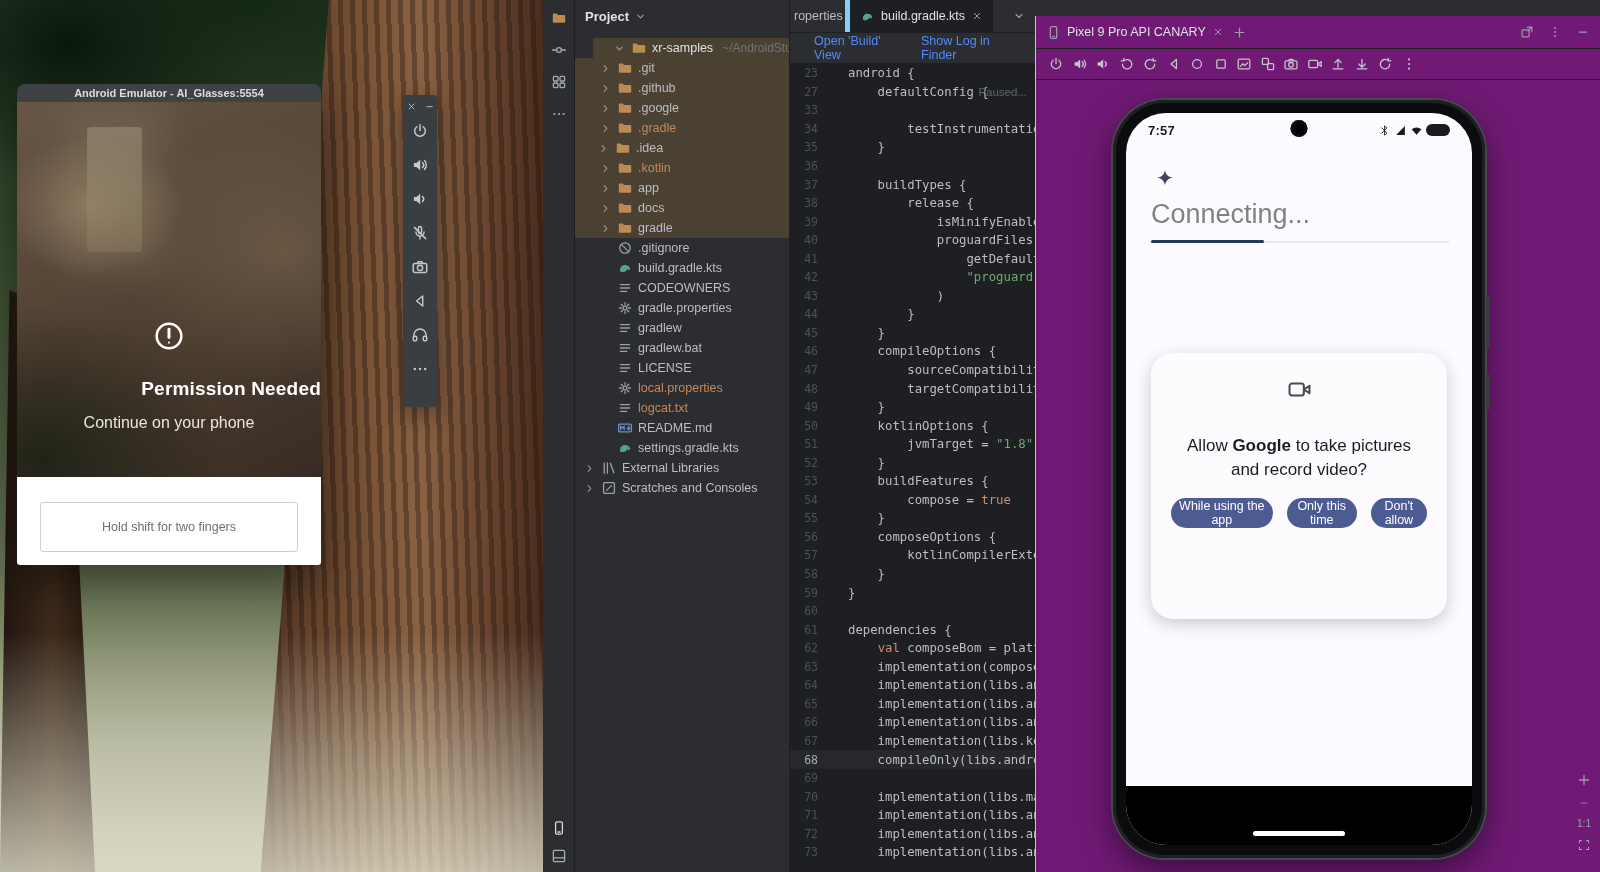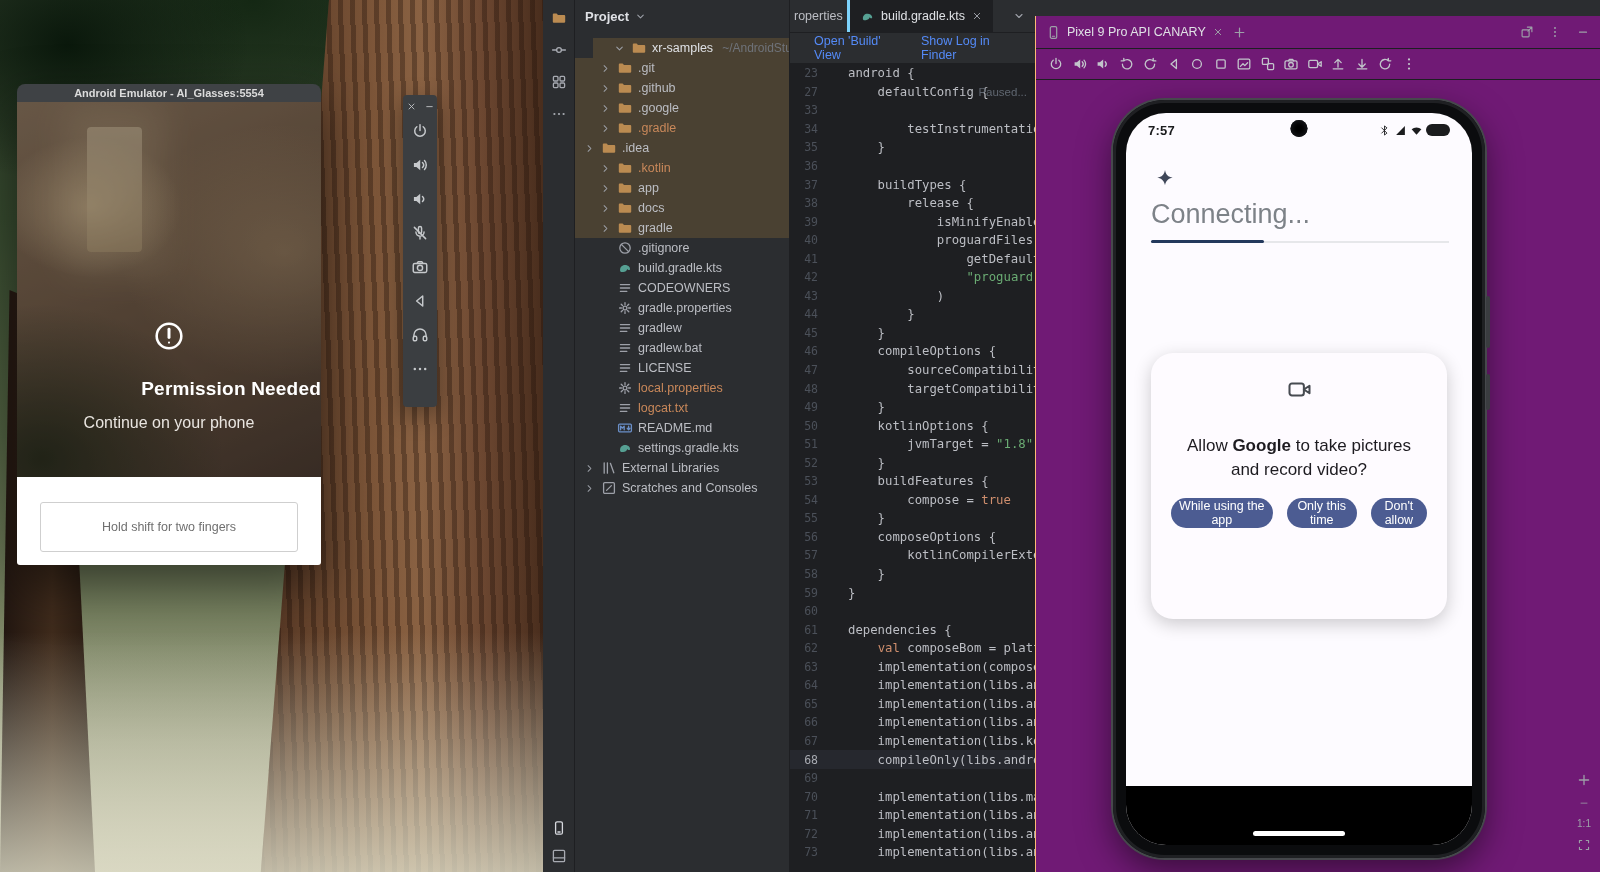--- a/index.html
+++ b/index.html
@@ -63,21 +63,21 @@
   .trow .ic{color:#9da0a8}
   .trow .lbl{color:#bcbec4}
   .trow .lbl.orange{color:#c9885a}
   .trow .suffix{color:#6f737a;font-size:12px;margin-left:4px}
   .trow[data-name="tree-item-xr-samples"] .lbl{color:#dfe1e5}
   [data-name="markdown-icon"]{color:#6a8fc8 !important}
 
   .editor{position:absolute;left:247px;top:0;width:245px;height:100%}
   .ed-tabs{height:33px;border-bottom:1px solid #1e1f22;display:flex;align-items:stretch;background:#2b2d30}
   .tab{display:flex;align-items:center;gap:6px;padding:0 10px;font-size:12.5px;color:#bcbec4;cursor:pointer}
-  .tab.partial{width:60px;overflow:hidden;padding:0 6px 0 4px;border-right:3px solid #7dd3fc}
+  .tab.partial{width:60px;overflow:hidden;padding:0 6px 0 4px;border-right:5px solid #7dd3fc}
   .tab.active{background:#1e1f22;color:#dfe1e5}
   .tab .ic{width:15px;height:15px}
   .tab .close{width:12px;height:12px;color:#9da0a8}
   .tab-more{margin-left:auto;display:flex;align-items:center;padding:0 9px;color:#9da0a8;cursor:pointer}
   .tab-more .ic{width:14px;height:14px}
   .ed-banner{height:31px;border-bottom:1px solid #1e1f22;display:flex;align-items:center;gap:26px;padding:0 24px;font-size:12.5px;background:#2b2d30}
   .ed-banner a{color:#548af7;cursor:pointer;text-decoration:none}
   .ed-code{position:absolute;top:64px;left:0;right:0;bottom:0;background:#1e1f22;font-family:"DejaVu Sans Mono",monospace;font-size:12.3px;overflow:hidden}
   .cl{display:flex;height:18.56px;align-items:center;position:relative}
   .cl.cur{background:#26282e}
@@ -258,21 +258,21 @@
               <path d="M6.3 4.6L9.7 8l-3.4 3.4"></path>
             </svg>
           </span>
           <span class="ic" data-name="folder-icon">
             <svg viewBox="0 0 16 16" fill="none" stroke="currentColor" stroke-width="1.3" stroke-linecap="round" stroke-linejoin="round">
               <path fill="#bb8b51" stroke="none" d="M1.8 4.4c0-.5.4-.9.9-.9h2.9l1.4 1.6h6.3c.5 0 .9.4.9.9v5.8c0 .5-.4.9-.9.9H2.7c-.5 0-.9-.4-.9-.9z"></path>
             </svg>
           </span>
           <span class="lbl orange" data-name="tree-item-label">.gradle</span>
         </div>
-        <div class="trow hl" data-name="tree-item-idea" style="padding-left: 8px; text-align: right;">
+        <div class="trow hl" data-name="tree-item-idea" style="padding-left: 22px; text-align: right;">
           <span class="ic chev" data-name="chev-r-icon">
             <svg viewBox="0 0 16 16" fill="none" stroke="currentColor" stroke-width="1.3" stroke-linecap="round" stroke-linejoin="round">
               <path d="M6.3 4.6L9.7 8l-3.4 3.4"></path>
             </svg>
           </span>
           <span class="ic" data-name="folder-icon">
             <svg viewBox="0 0 16 16" fill="none" stroke="currentColor" stroke-width="1.3" stroke-linecap="round" stroke-linejoin="round">
               <path fill="#bb8b51" stroke="none" d="M1.8 4.4c0-.5.4-.9.9-.9h2.9l1.4 1.6h6.3c.5 0 .9.4.9.9v5.8c0 .5-.4.9-.9.9H2.7c-.5 0-.9-.4-.9-.9z"></path>
             </svg>
           </span>

